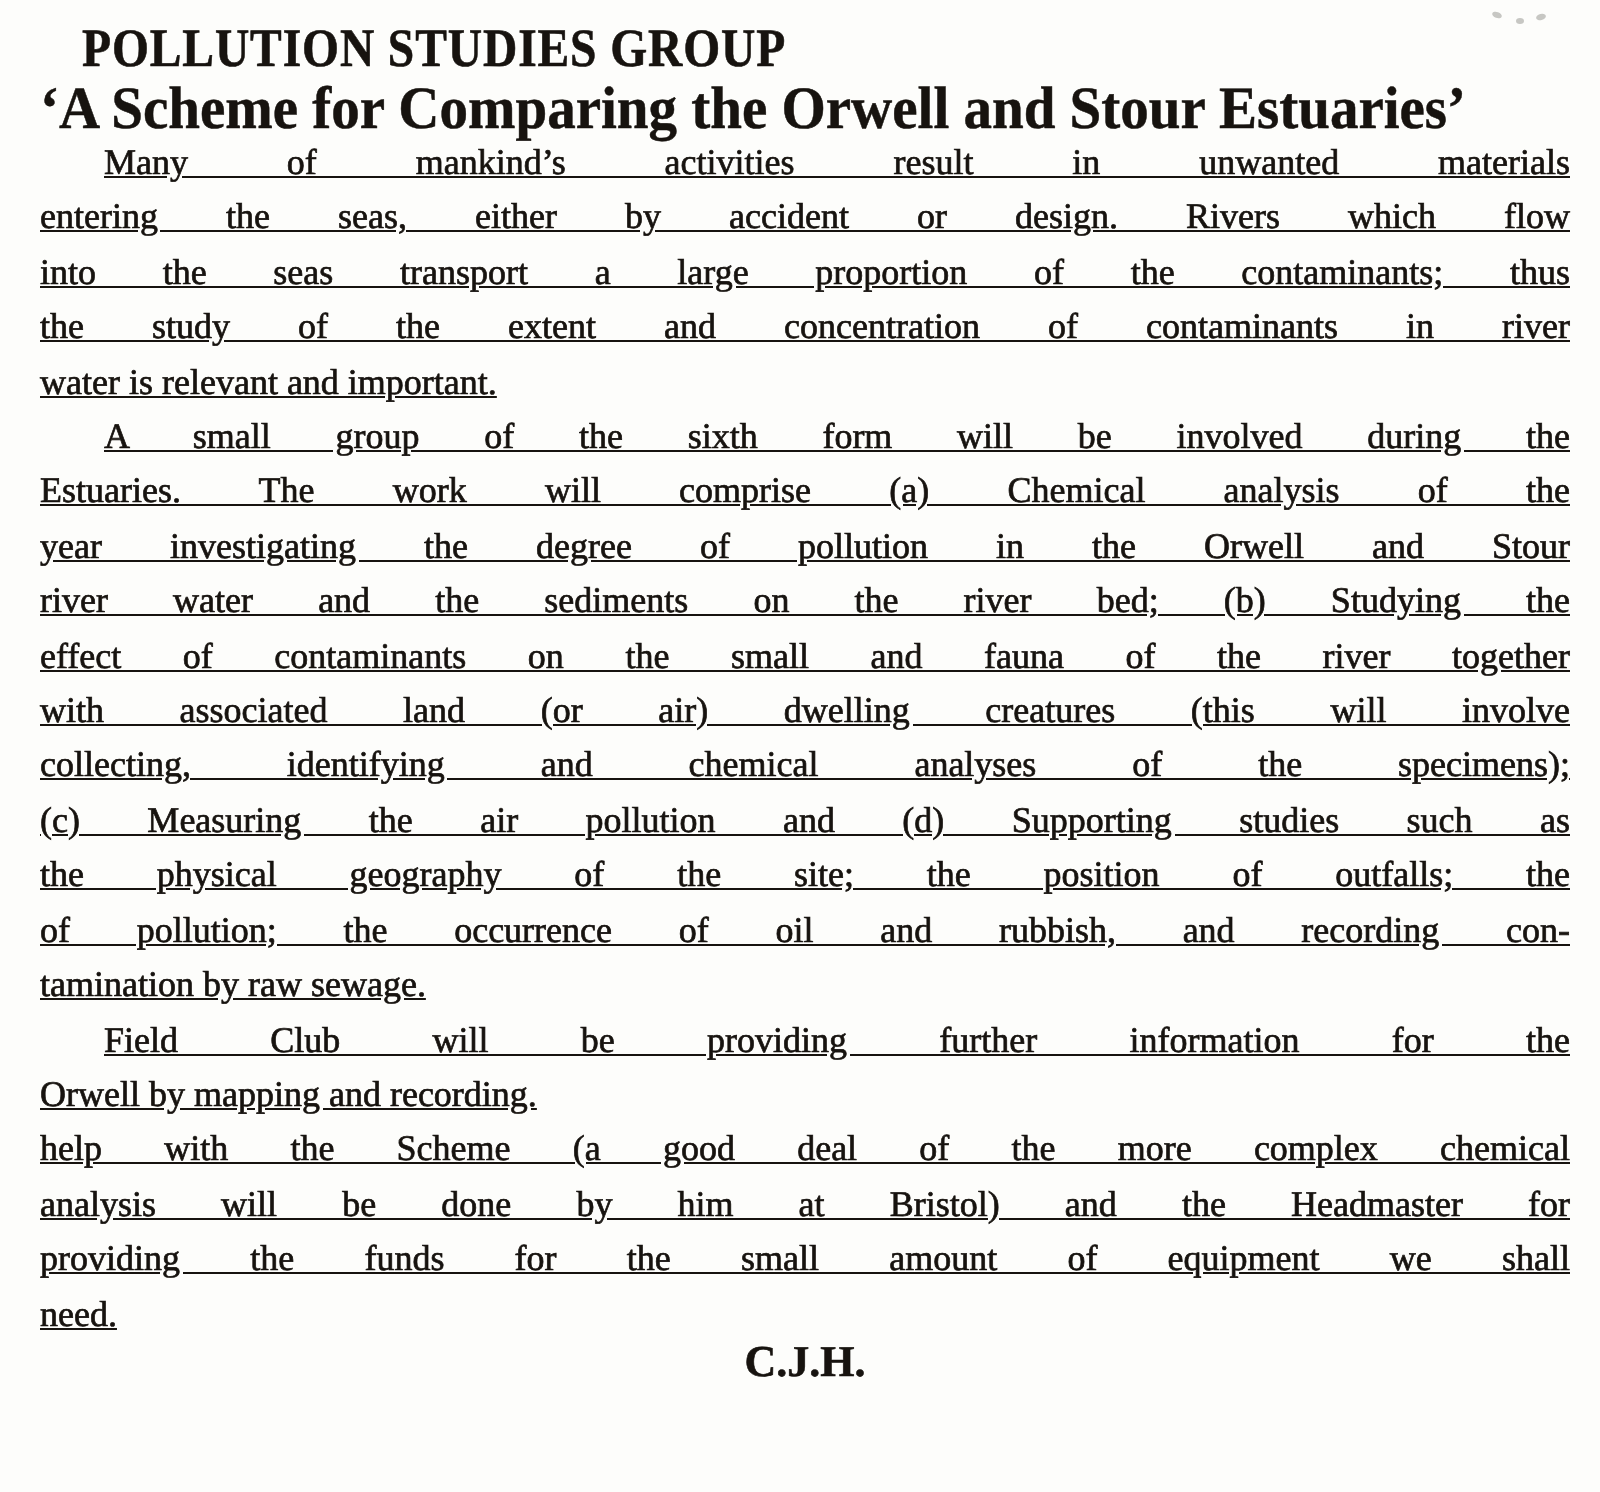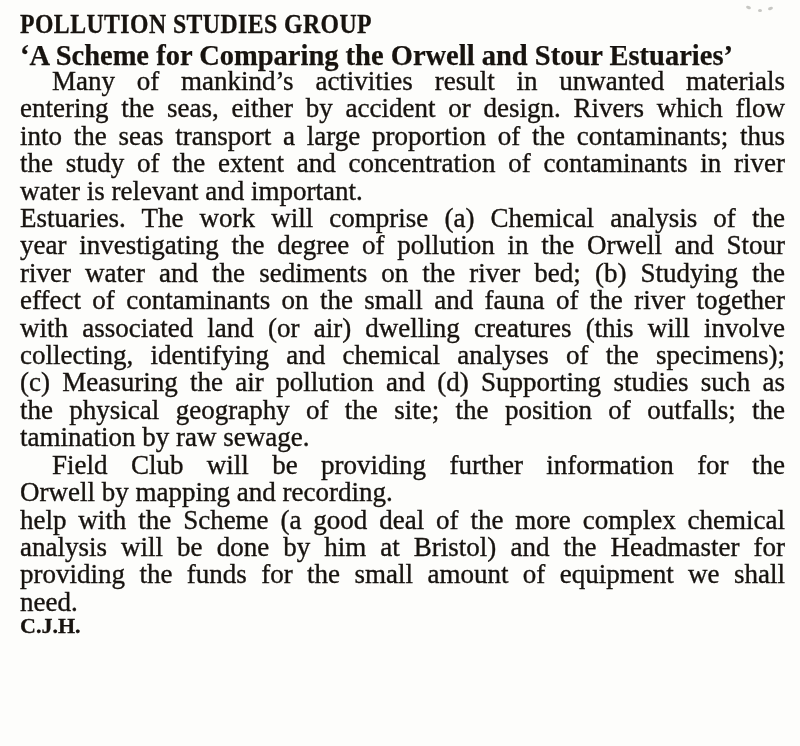--- a/index.html
+++ b/index.html
@@ -15,20 +15,21 @@
     padding: 7px 15px 0 20px;
     font-family: "Liberation Serif", "DejaVu Serif", serif;
     overflow: hidden;
   }
 
   .title {
     font-size: 27px;
     font-weight: bold;
     line-height: 34px;
     white-space: nowrap;
+    margin-left: 21px;
     -webkit-text-stroke: 0.3px currentColor;
   }
   .title .squeeze {
     display: inline-block;
     transform: scaleX(0.88);
     transform-origin: 0 50%;
     letter-spacing: 0.5px;
   }
 
   .subtitle {
@@ -38,33 +39,34 @@
     white-space: nowrap;
     -webkit-text-stroke: 0.25px currentColor;
   }
   .subtitle .squeeze {
     display: inline-block;
     transform: scaleX(0.95);
     transform-origin: 0 50%;
   }
 
   .body-text {
-    font-size: 27px;
+    font-size: 18px;
     line-height: 27.4px;
+    text-decoration: underline;
     -webkit-text-stroke: 0.35px currentColor;
   }
   .line { text-align: justify; text-align-last: justify; }
   .line.first { text-indent: 32px; }
   .line.last  { text-align-last: left; }
 
   .signature {
     font-size: 22px;
     font-weight: bold;
     line-height: 20px;
-    text-align: left;
+    text-align: center;
     -webkit-text-stroke: 0.3px currentColor;
   }
 
   .speck { position: absolute; background: #c7c7c3; border-radius: 50%; }
   .speck.s1 { left: 746px; top: 6px; width: 5px; height: 3px; transform: rotate(20deg); }
   .speck.s2 { left: 758px; top: 9px; width: 4px; height: 3px; }
   .speck.s3 { left: 768px; top: 7px; width: 5px; height: 3px; transform: rotate(-15deg); }
 </style>
 </head>
 <body>
@@ -80,28 +82,30 @@
 
   <div class="body-text">
       <div class="paragraph">
         <div class="line first">Many of mankind’s activities result in unwanted materials</div>
         <div class="line">entering the seas, either by accident or design. Rivers which flow</div>
         <div class="line">into the seas transport a large proportion of the contaminants; thus</div>
         <div class="line">the study of the extent and concentration of contaminants in river</div>
         <div class="line last">water is relevant and important.</div>
       </div>
       <div class="paragraph">
+        <div class="line first">A small group of the sixth form will be involved during the</div>
         <div class="line">Estuaries. The work will comprise (a) Chemical analysis of the</div>
         <div class="line">year investigating the degree of pollution in the Orwell and Stour</div>
         <div class="line">river water and the sediments on the river bed; (b) Studying the</div>
         <div class="line">effect of contaminants on the small and fauna of the river together</div>
         <div class="line">with associated land (or air) dwelling creatures (this will involve</div>
         <div class="line">collecting, identifying and chemical analyses of the specimens);</div>
         <div class="line">(c) Measuring the air pollution and (d) Supporting studies such as</div>
         <div class="line">the physical geography of the site; the position of outfalls; the</div>
+        <div class="line">of pollution; the occurrence of oil and rubbish, and recording con-</div>
         <div class="line last">tamination by raw sewage.</div>
       </div>
       <div class="paragraph">
         <div class="line first">Field Club will be providing further information for the</div>
         <div class="line last">Orwell by mapping and recording.</div>
       </div>
       <div class="paragraph">
         <div class="line">help with the Scheme (a good deal of the more complex chemical</div>
         <div class="line">analysis will be done by him at Bristol) and the Headmaster for</div>
         <div class="line">providing the funds for the small amount of equipment we shall</div>

